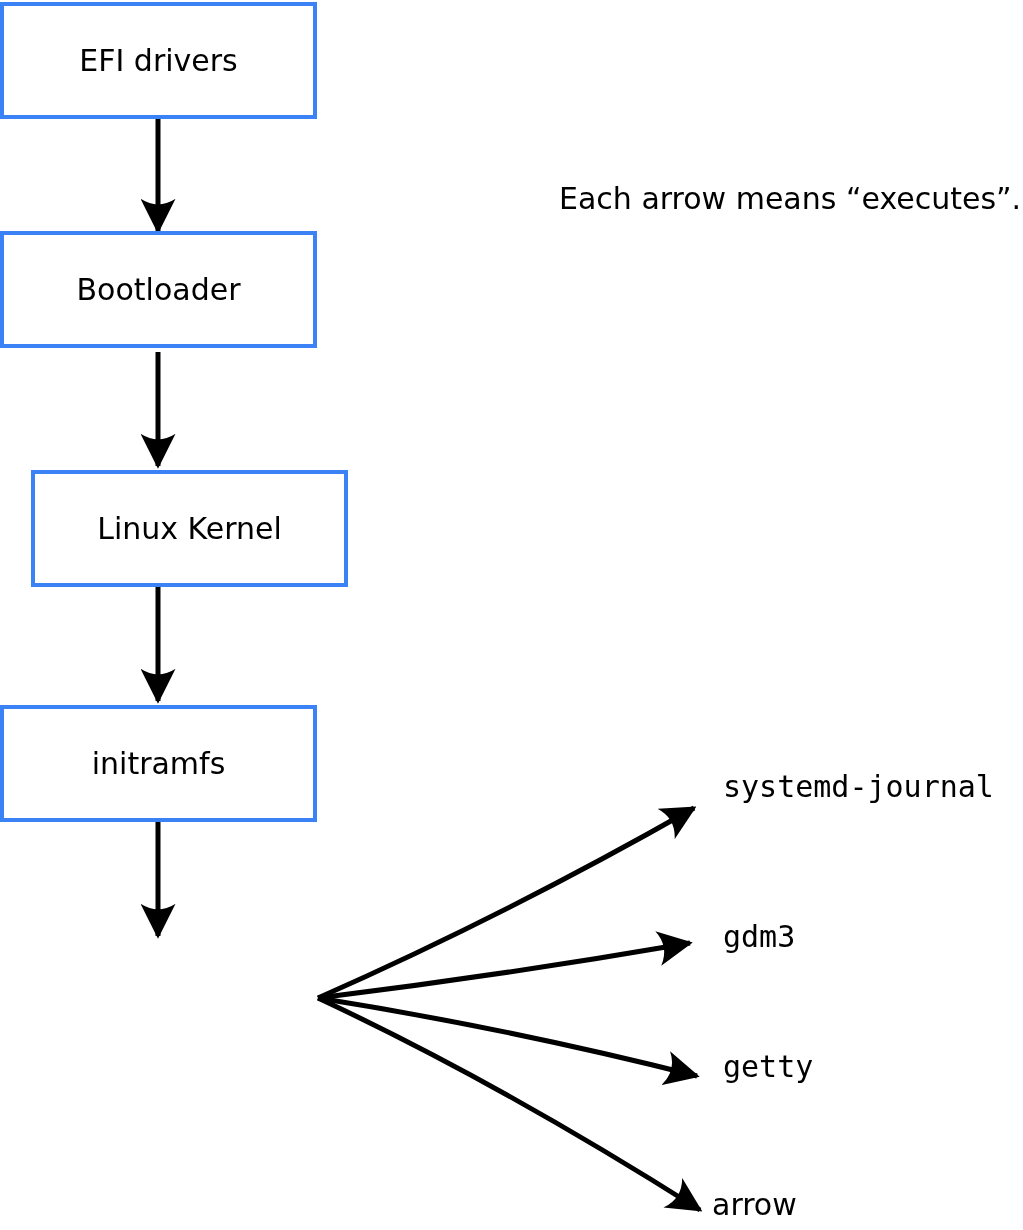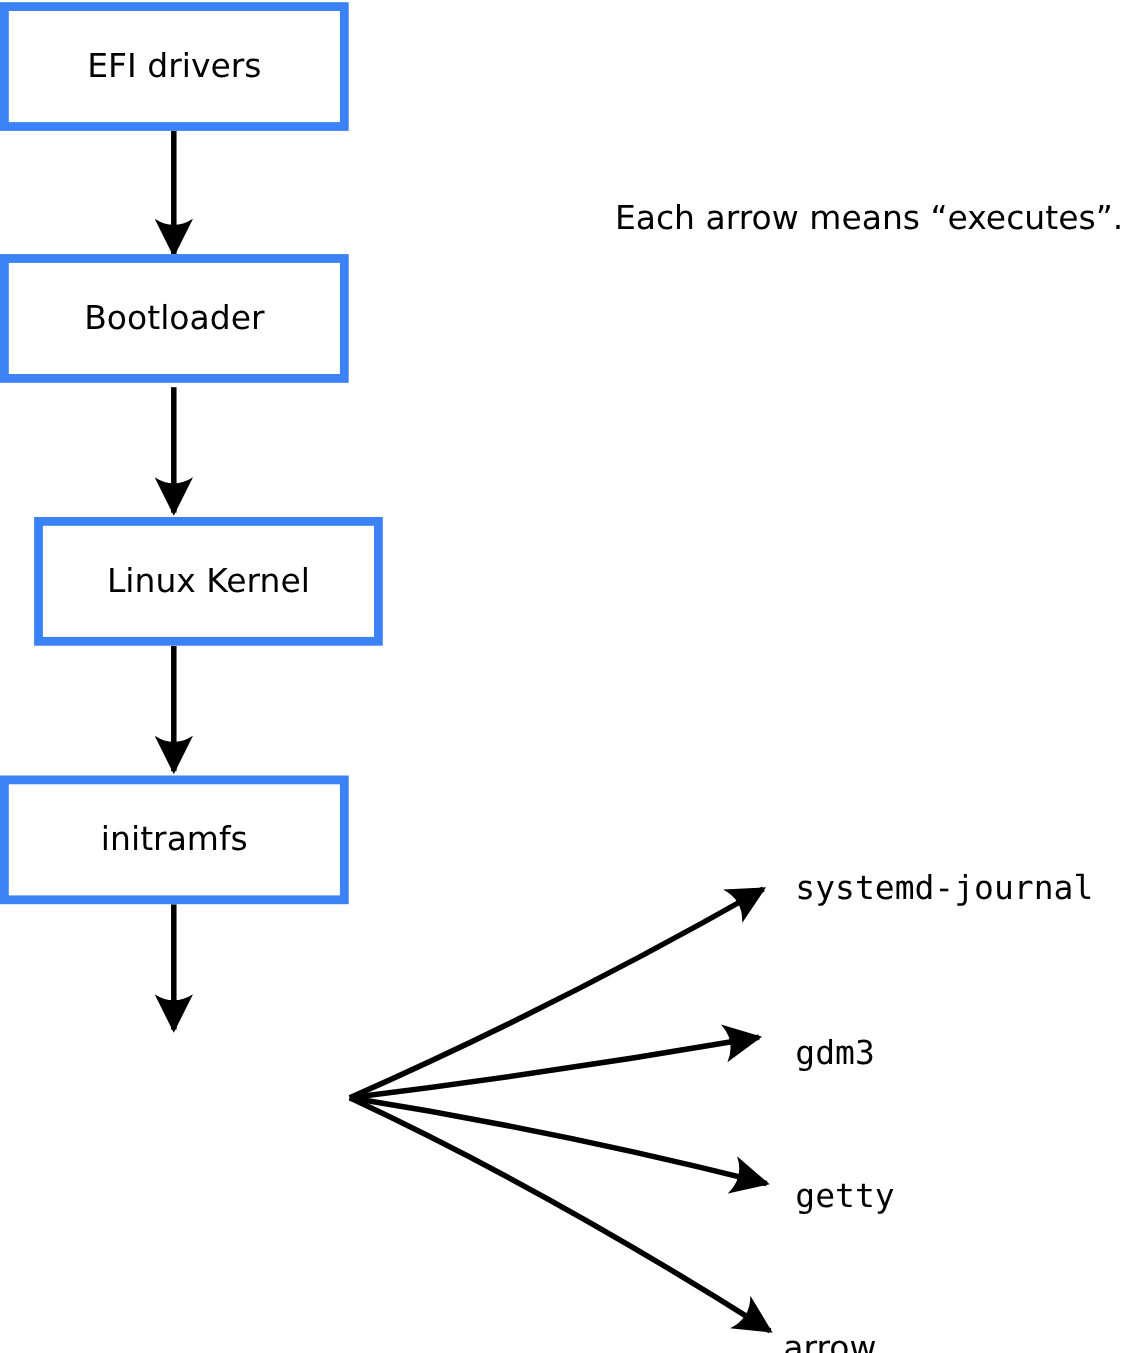--- a/index.html
+++ b/index.html
@@ -23,21 +23,21 @@
     width: 1023px;
     height: 1230px;
     pointer-events: none;
   }
   .node-box {
     position: absolute;
     left: 0;
     width: 317px;
     height: 117px;
     box-sizing: border-box;
-    border: 8px solid #3b82f6;
+    border: 4px solid #3b82f6;
     background: #ffffff;
     display: flex;
     align-items: center;
     justify-content: center;
     font-size: 30px;
     line-height: 1;
     white-space: nowrap;
   }
   .box-efi       { top: 2px;   }
   .box-boot      { top: 231px; align-items: center; }
@@ -51,21 +51,20 @@
     font-size: 30px;
     line-height: 36px;
     white-space: nowrap;
     margin-top: 18px;
   }
   .target-label {
     position: absolute;
     font-size: 30px;
     line-height: 38px;
     white-space: nowrap;
-    margin-top: 21px;
   }
   .mono {
     font-family: "DejaVu Sans Mono", monospace;
   }
   .label-journal { left: 723px; top: 768px;  }
   .label-gdm3    { left: 723px; top: 918px;  }
   .label-getty   { left: 723px; top: 1048px; }
   .label-sshd    { left: 712px; top: 1186px; }
 </style>
 </head>

